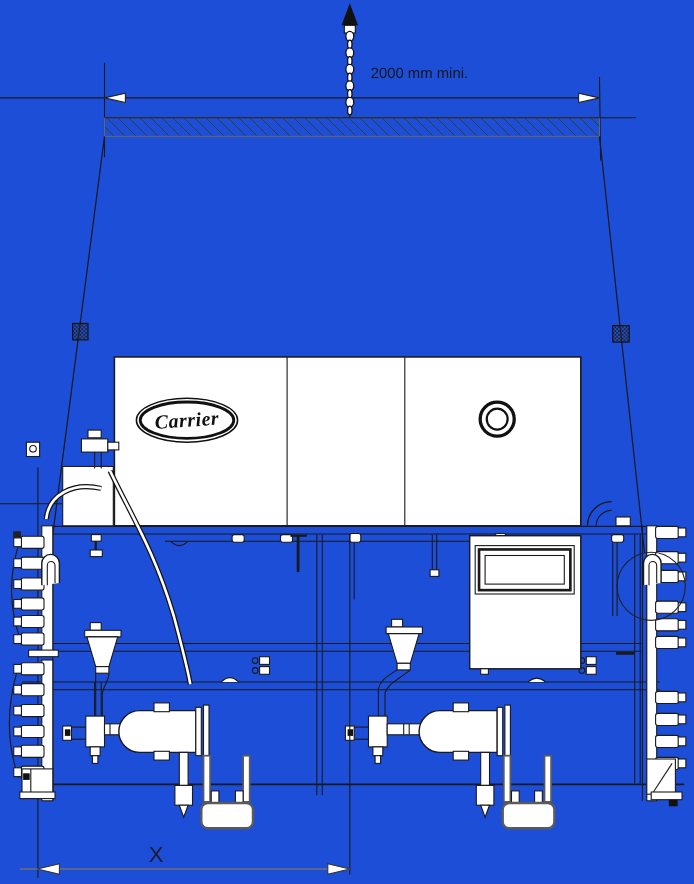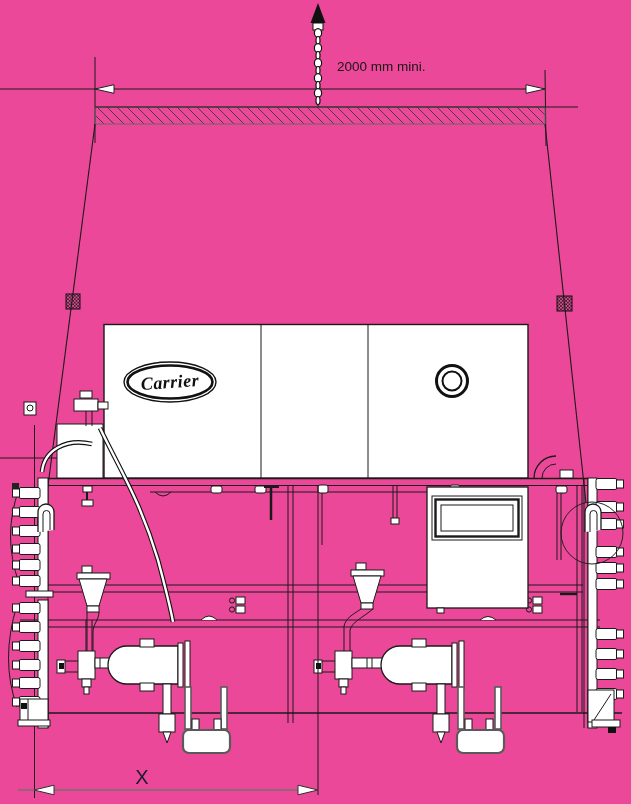--- a/index.html
+++ b/index.html
@@ -1,16 +1,16 @@
 <!DOCTYPE html>
 <html><head>
 <meta charset="utf-8">
 <style>
   html,body{margin:0;padding:0;background:#fff;}
-  .stage{position:relative;width:631px;height:804px;background:#ec4899;overflow:hidden;
+  .stage{position:relative;width:631px;height:804px;background:#1d4ed8;overflow:hidden;
          font-family:"Liberation Sans",sans-serif;}
   svg{position:absolute;left:0;top:0;display:block;}
   .dim-text{font-family:"Liberation Sans",sans-serif;font-size:13.5px;fill:#161616;}
   .x-text{font-family:"Liberation Sans",sans-serif;font-size:20px;fill:#1c1c2e;}
   .logo-text{font-family:"Liberation Serif",serif;font-style:italic;font-weight:bold;
              font-size:18px;fill:#101010;letter-spacing:.5px;}
   .ln{stroke:#1a1a1a;stroke-width:1;fill:none;}
   .ln2{stroke:#1a1a1a;stroke-width:1.3;fill:none;}
   .wfill{fill:#ffffff;stroke:#1a1a1a;stroke-width:1;}
   .wfill2{fill:#ffffff;stroke:#1a1a1a;stroke-width:1.3;}

